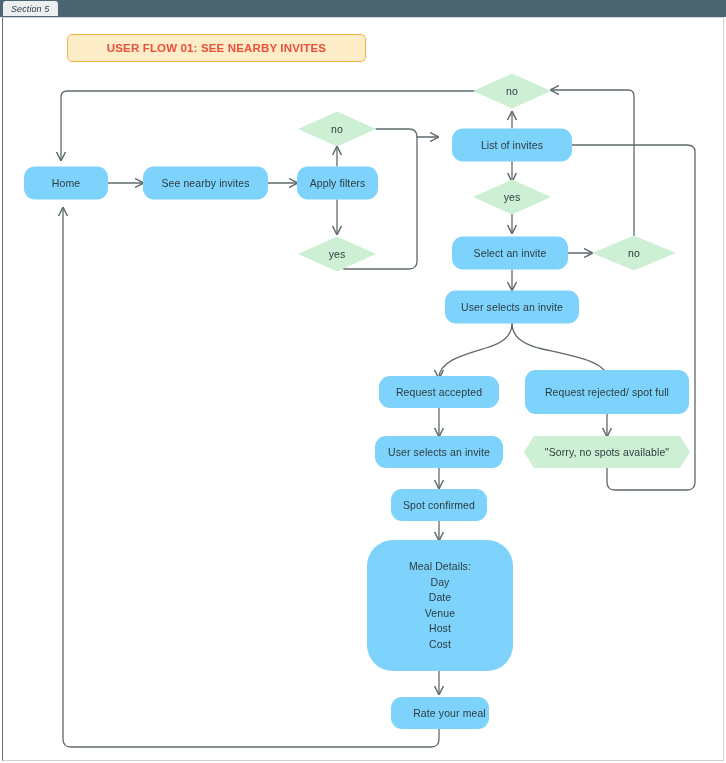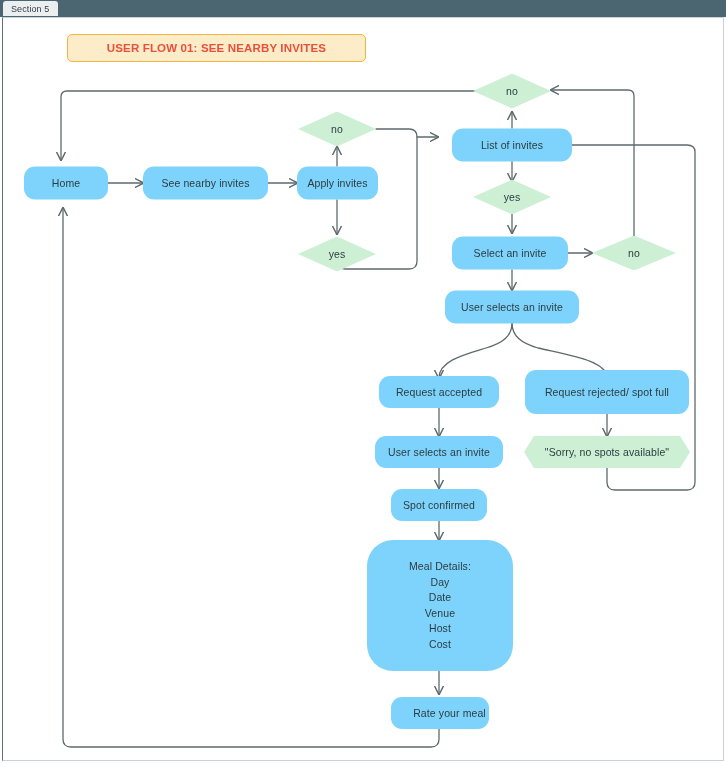--- a/index.html
+++ b/index.html
@@ -20,20 +20,21 @@
     background: #ffffff;
   }
 
   
   .topbar {
     position: absolute;
     left: 0; top: 0;
     width: 726px;
     height: 17px;
     background: #4b6670;
+    font-style: italic;
   }
   .tab {
     position: absolute;
     left: 3px; top: 1px;
     height: 15px;
     padding: 0 9px 0 8px;
     display: flex;
     align-items: center;
     background: #eceff0;
     border-radius: 3px 3px 0 0;
@@ -205,21 +206,21 @@
 
     <div class="node rounded" style="left:21px; top:165px; width:84px; height:33px; transform:translateY(-50%);">
       <span class="node-label">Home</span>
     </div>
 
     <div class="node rounded" style="left:140px; top:165px; width:125px; height:33px; transform:translateY(-50%);">
       <span class="node-label">See nearby invites</span>
     </div>
 
     <div class="node rounded" style="left:294px; top:165px; width:81px; height:33px; transform:translateY(-50%);">
-      <span class="node-label">Apply invites</span>
+      <span class="node-label">Apply filters</span>
     </div>
 
     <div class="node diamond" style="left:295px; top:111px; width:78px; height:35px; transform:translate(0,-50%);">
       <div class="diamond-bg"></div>
       <span class="node-label">no</span>
     </div>
 
     <div class="node diamond" style="left:295px; top:236px; width:78px; height:35px; transform:translate(0,-50%);">
       <div class="diamond-bg"></div>
       <span class="node-label">yes</span>

